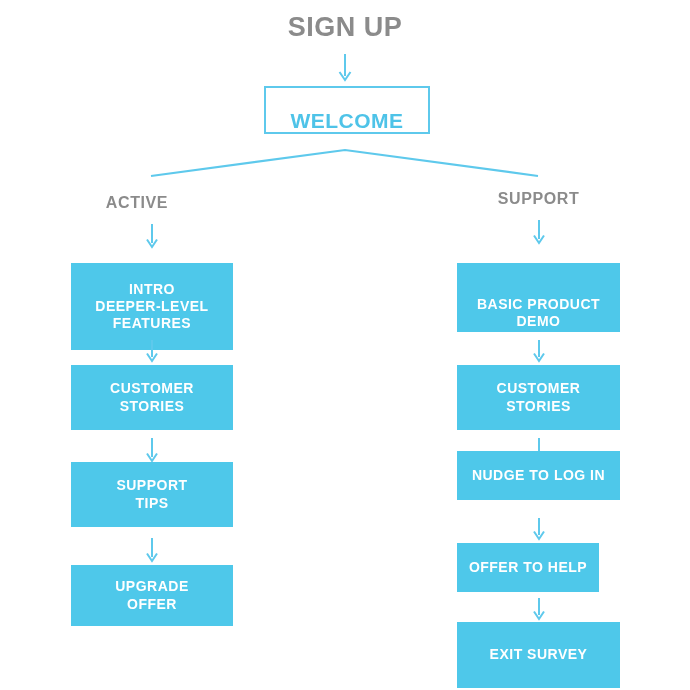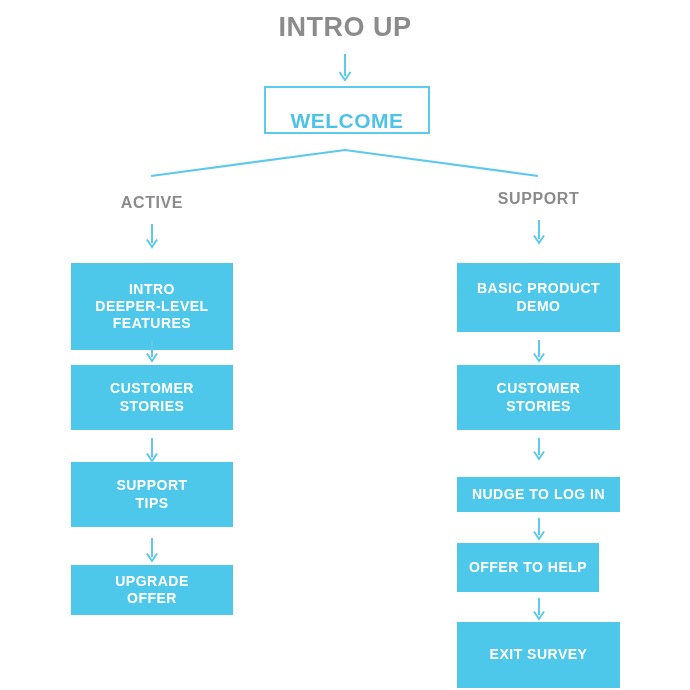--- a/index.html
+++ b/index.html
@@ -73,21 +73,21 @@
   .branch-label {
     position: absolute;
     font-size: 16px;
     font-weight: bold;
     letter-spacing: 0.6px;
     color: #8b8b8b;
     text-align: center;
     white-space: nowrap;
   }
   #branch-label-active {
-    left: 71px;
+    left: 56px;
     top: 194px;
     width: 162px;
   }
   #branch-label-inactive {
     left: 457px;
     top: 190px;
     width: 163px;
   }
 
   
@@ -108,21 +108,21 @@
     letter-spacing: 0.5px;
     text-align: center;
     white-space: pre-line;
   }
 </style>
 </head>
 <body>
 
 <div id="flow-canvas">
 
-  <div class="title">INTRO UP</div>
+  <div class="title">SIGN UP</div>
 
   <svg class="arrow-svg" style="left:337px; top:54px;" width="16" height="28">
     <line x1="8" y1="0" x2="8" y2="22" stroke="#5ec9ec" stroke-width="2"></line>
     <path d="M 2.5 18 L 8 26 L 13.5 18" fill="none" stroke="#5ec9ec" stroke-width="2"></path>
   </svg>
 
   <div class="welcome-box">
     <span class="welcome-label">WELCOME</span>
   </div>
 
@@ -162,51 +162,51 @@
   <div class="step-box" style="left:71px; top:462px; width:162px; height:65px;">
     <span class="step-label">SUPPORT
 TIPS</span>
   </div>
 
   <svg class="arrow-svg" style="left:144px; top:538px;" width="16" height="26">
     <line x1="8" y1="0" x2="8" y2="19" stroke="#5ec9ec" stroke-width="2"></line>
     <path d="M 3 15.5 L 8 23 L 13 15.5" fill="none" stroke="#5ec9ec" stroke-width="2"></path>
   </svg>
 
-  <div class="step-box" style="left:71px; top:565px; width:162px; height:50px;">
+  <div class="step-box" style="left:71px; top:565px; width:162px; height:61px;">
     <span class="step-label">UPGRADE
 OFFER</span>
   </div>
 
   <svg class="arrow-svg" style="left:531px; top:220px;" width="16" height="26">
     <line x1="8" y1="0" x2="8" y2="19" stroke="#5ec9ec" stroke-width="2"></line>
     <path d="M 3 15.5 L 8 23 L 13 15.5" fill="none" stroke="#5ec9ec" stroke-width="2"></path>
   </svg>
 
-  <div class="step-box" style="left:457px; top:263px; width:163px; height:69px;">
+  <div class="step-box" style="left:457px; top:263px; width:163px; height:69px;align-items:flex-end;">
     <span class="step-label">BASIC PRODUCT
 DEMO</span>
   </div>
 
   <svg class="arrow-svg" style="left:531px; top:340px;" width="16" height="24">
     <line x1="8" y1="0" x2="8" y2="17" stroke="#5ec9ec" stroke-width="2"></line>
     <path d="M 3 13.5 L 8 21 L 13 13.5" fill="none" stroke="#5ec9ec" stroke-width="2"></path>
   </svg>
 
   <div class="step-box" style="left:457px; top:365px; width:163px; height:65px;">
     <span class="step-label">CUSTOMER
 STORIES</span>
   </div>
 
   <svg class="arrow-svg" style="left:531px; top:438px;" width="16" height="24">
     <line x1="8" y1="0" x2="8" y2="17" stroke="#5ec9ec" stroke-width="2"></line>
     <path d="M 3 13.5 L 8 21 L 13 13.5" fill="none" stroke="#5ec9ec" stroke-width="2"></path>
   </svg>
 
-  <div class="step-box" style="left:457px; top:477px; width:163px; height:35px;">
+  <div class="step-box" style="left:457px; top:451px; width:163px; height:49px;">
     <span class="step-label">NUDGE TO LOG IN</span>
   </div>
 
   <svg class="arrow-svg" style="left:531px; top:518px;" width="16" height="24">
     <line x1="8" y1="0" x2="8" y2="17" stroke="#5ec9ec" stroke-width="2"></line>
     <path d="M 3 13.5 L 8 21 L 13 13.5" fill="none" stroke="#5ec9ec" stroke-width="2"></path>
   </svg>
 
   <div class="step-box" style="left:457px; top:543px; width:142px; height:49px;">
     <span class="step-label">OFFER TO HELP</span>

